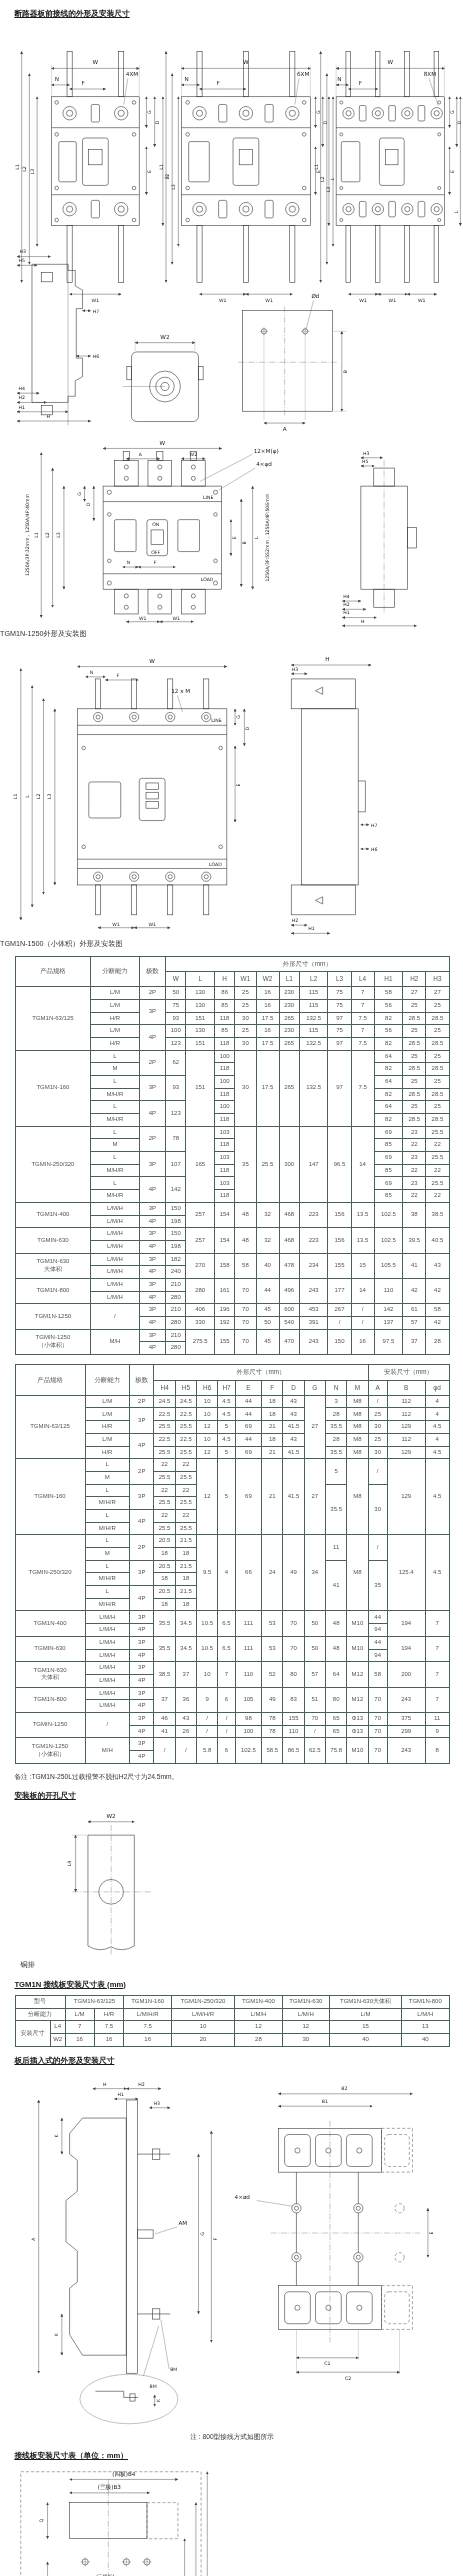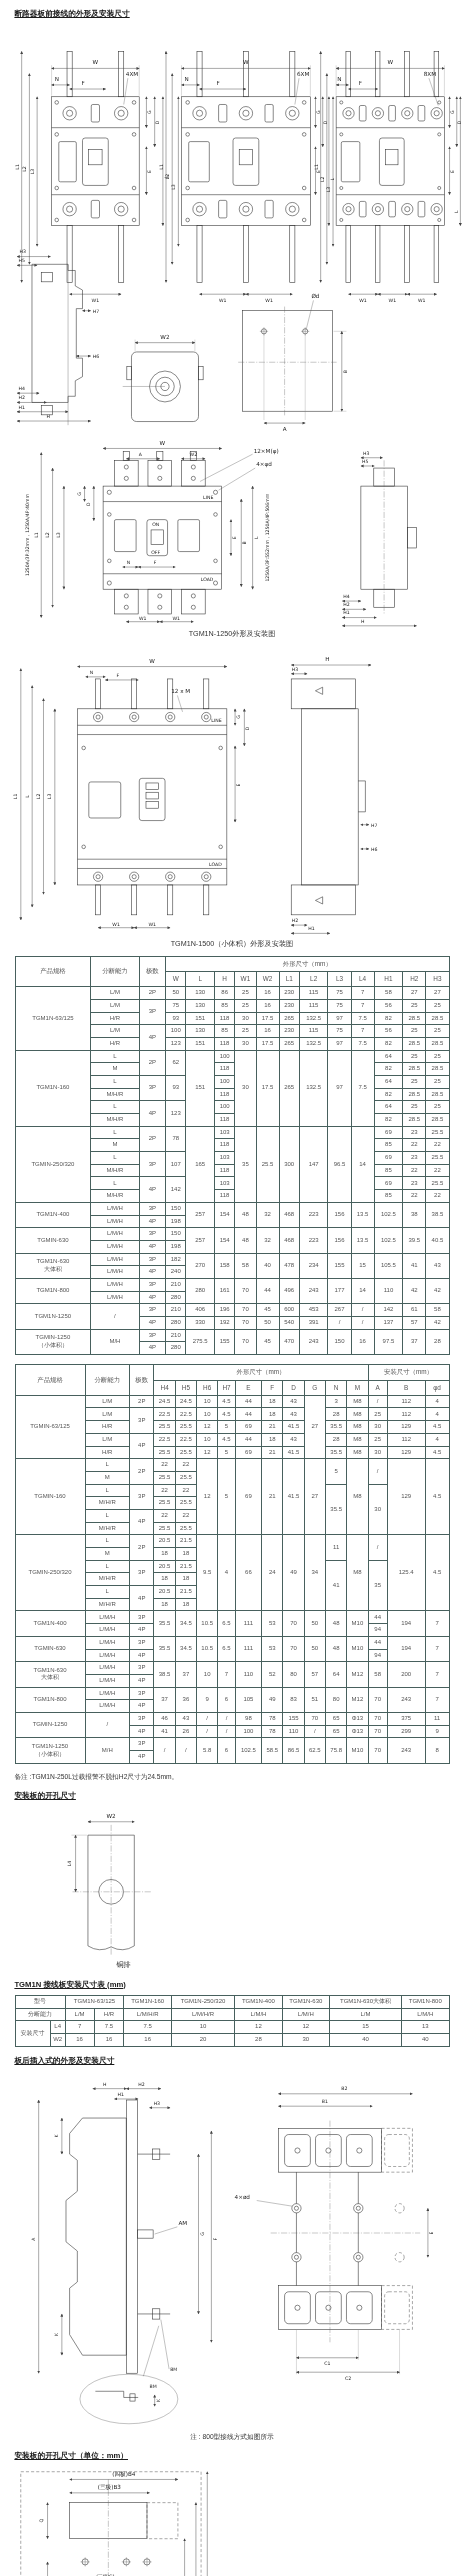--- a/index.html
+++ b/index.html
@@ -1,19 +1,19 @@
 <!DOCTYPE html>
 <html style="font-size:8.2px"><head>
 <meta charset="utf-8">
 <style>
   html,body{margin:0;padding:0;background:#ffffff;}
   body{width:464px;font-family:"Liberation Sans","DejaVu Sans",sans-serif;color:#555;}
   .page{width:464px;}
   .sec-title{font-weight:bold;color:#1a1a1a;font-size:7.7px;margin:9.3px 0 3.1px 14.4px;text-decoration:underline;}
-  .fig-caption{text-align:center;font-size:7.2px;color:#333;margin:1px 0 7.2px 0;}
+  .fig-caption{font-size:7.2px;color:#333;margin:1px 0 7.2px 0;}
   .note-line{font-size:6.7px;color:#333;margin:5.2px 0 5.2px 14.4px;}
   .note-center{font-size:6.7px;color:#333;text-align:center;margin:3.1px 0 8.2px 0;}
   table.dims{border-collapse:collapse;margin:5.2px auto 9.3px auto;width:435px;table-layout:auto;}
   table.dims td,table.dims th{border:0.5px solid #47605d;font-weight:normal;text-align:center;
      font-size:6px;color:#555;padding:2.1px 0.5px;white-space:pre-line;line-height:1.25;}
   table.dims{border:1px solid #3c4f4d;}
   table.dims th{font-size:6.4px;padding:3.1px 1px;}
   svg.dwg{display:block;margin:0 auto;}
   svg text{font-size:11px;fill:#222;font-family:"DejaVu Sans",sans-serif;}
   svg text.sm{font-size:9px;}
@@ -1372,21 +1372,21 @@
         <line class="ext" x1="695" y1="505" x2="695" y2="564"></line>
         <line class="ext" x1="775" y1="505" x2="775" y2="592"></line>
       <line class="dim" x1="575" y1="560" x2="695" y2="560"></line>
       <text class="sm" x="635" y="575" text-anchor="middle">C1</text>
       <line class="dim" x1="575" y1="588" x2="775" y2="588"></line>
       <text class="sm" x="675" y="603" text-anchor="middle">C2</text>
     </g>
   </svg>
   <div class="note-center">注 : 800型接线方式如图所示</div>
 
-  <div class="sec-title">安装板的开孔尺寸（单位：mm）</div>
+  <div class="sec-title">接线板安装尺寸表（单位：mm）</div>
   <svg class="dwg" width="464" height="237" viewBox="0 0 900 460">
     <rect class="dash" x="40" y="15" width="350" height="420"></rect>
     <rect class="ln" x="135" y="75" width="150" height="70"></rect>
     <rect class="dash" x="285" y="75" width="60" height="70"></rect>
     <rect class="ln" x="135" y="330" width="150" height="70"></rect>
     <rect class="dash" x="285" y="330" width="60" height="70"></rect>
     <line class="cl" x1="210" y1="30" x2="210" y2="420"></line>
     <line class="cl" x1="60" y1="235" x2="370" y2="235"></line>
     <g>
       <circle class="ln" cx="165" cy="190" r="6"></circle>

